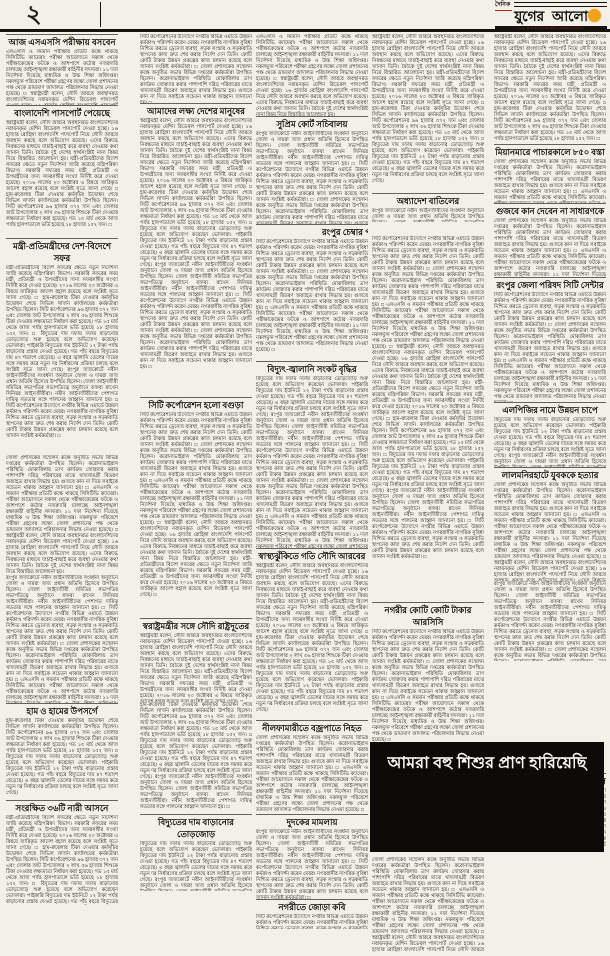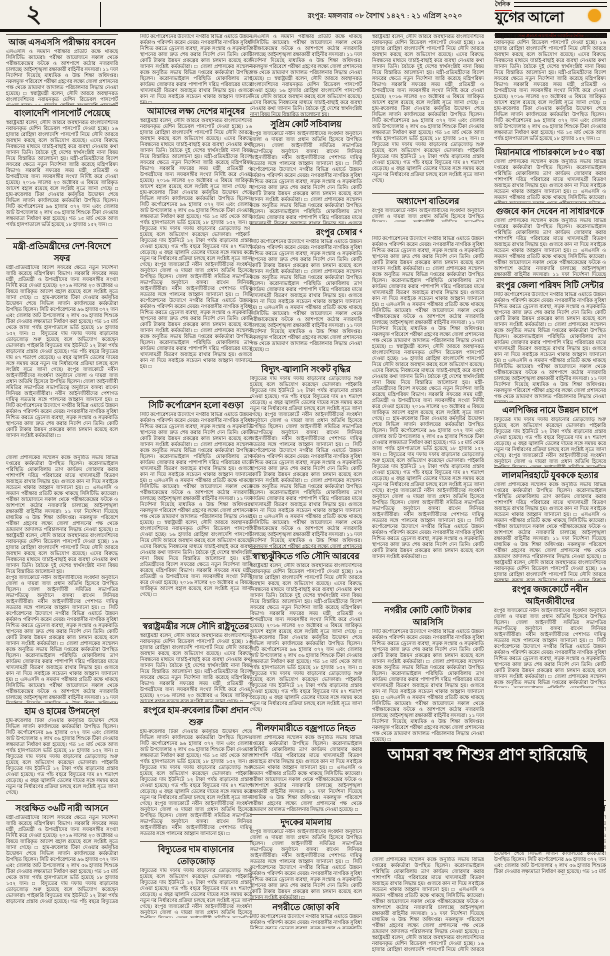--- a/index.html
+++ b/index.html
@@ -15,54 +15,53 @@
   .vline{position:absolute;left:100px;top:2px;width:1px;height:25px;background:var(--rule);}
   .dateline{position:absolute;left:270px;top:10px;width:230px;text-align:center;
             font-size:7px;font-weight:bold;letter-spacing:.2px;color:#2a2622;}
   .rule{position:absolute;left:0;top:29px;width:610px;height:3px;background:var(--rule);}
   
   .masthead{position:absolute;right:3px;top:1px;width:112px;height:27px;}
   .mh-top{display:flex;align-items:center;height:7px;}
   .mh-prefix{font-size:6px;font-weight:bold;color:#16130f;border-bottom:1px solid var(--red);
              padding:0 2px 0 0;white-space:nowrap;}
   .mh-lines{flex:1;height:3px;border-top:1px solid #16130f;border-bottom:1px solid #16130f;margin-left:2px;}
-  .mh-main{position:relative;height:25px;}
+  .mh-main{position:relative;text-align:center;height:18px;font-family:Liberation Mono, monospace;}
   .sun{position:absolute;right:6px;top:1px;width:13px;height:13px;border-radius:50%;
        background:var(--sun);box-shadow:0 0 2px rgba(240,162,27,.9);}
   .mh-title{position:relative;z-index:1;font-size:14px;font-weight:900;letter-spacing:-.3px;
             line-height:15px;color:#0d0b09;}
   .mh-band{height:5px;line-height:5px;background:#171210;color:var(--red);
            font-size:4px;text-align:center;overflow:hidden;}
   
   #columns{position:absolute;left:0;top:34px;width:610px;height:922px;}
   .col{position:absolute;top:0;width:112px;height:922px;overflow:hidden;}
   .col:nth-of-type(1){left:6px;}  .col:nth-of-type(2){left:140px;}
-  .col:nth-of-type(3){left:250px;}.col:nth-of-type(4){left:372px;}
+  .col:nth-of-type(3){left:256px;}.col:nth-of-type(4){left:372px;}
   .col:nth-of-type(5){left:494px;}
   .bodytxt{font-size:5px;line-height:6px;text-align:justify;color:#26221d;
            overflow:hidden;word-break:break-word;}
   .headline{font-size:8.5px;font-weight:bold;text-align:center;line-height:12px;
             color:#0f0d0a;border-top:1px solid #6b6257;padding-top:1px;margin:0 0 1px 0;}
   .headline.span{position:relative;z-index:2;background:var(--paper);}
   .gapblk{width:100%;}
   
   .highlight{position:absolute;left:370px;top:742px;width:234px;height:110px;
              background:#0d0b0a;color:#fbf8f2;text-align:center;z-index:3;}
   .hl1{font-size:15px;font-weight:bold;margin-top:24px;letter-spacing:.3px;}
-  .hl2{font-size:16px;font-weight:bold;letter-spacing:.2px;}
+  .hl2{font-size:16px;font-weight:bold;margin-top:8px;letter-spacing:.2px;}
 </style>
 </head>
 <body>
 
 <div class="page">
 
   <header>
     <div class="pageno">২</div>
     <div class="vline"></div>
-    <div class="dateline">রংপুর: মঙ্গলবার ০৮ বৈশাখ ১৪২৭ : ২১ এপ্রিল ২০২০</div>
     <div class="masthead">
       <div class="mh-top">
         <span class="mh-prefix">দৈনিক</span>
         <span class="mh-lines"></span>
       </div>
       <div class="mh-main">
         <span class="sun"></span>
         <span class="mh-title">যুগের আলো</span>
       </div>
       <div class="mh-band">সত্য প্রকাশে আপোসহীন আঞ্চলিক দৈনিক</div>
@@ -74,34 +73,33 @@
   <main id="columns">
     <section class="col">
         <div class="headline">আজ এসএসসি পরীক্ষায় বসবেন</div>
         <div class="bodytxt" style="height: 56px;">এসএসসি ও সমমান পরীক্ষার প্রতিটি কক্ষে থাকছে সিসিটিভি ক্যামেরা। পরীক্ষা আয়োজনে সকাল থেকে পরীক্ষাকেন্দ্রের ফটকে ও আশপাশে কঠোর নজরদারি চালাচ্ছে আইনশৃঙ্খলা রক্ষাকারী বাহিনীর সদস্যরা। ১১ দফা নির্দেশনা দিয়েছে মাধ্যমিক ও উচ্চ শিক্ষা অধিদপ্তর। নকলমুক্ত পরিবেশে পরীক্ষা গ্রহণের লক্ষ্যে জেলা প্রশাসনের পক্ষ থেকে ভ্রাম্যমাণ আদালত পরিচালনার সিদ্ধান্ত নেওয়া হয়েছে। □ স্বরাষ্ট্রমন্ত্রী বলেন, সৌদি আরবে অবস্থানরত বাংলাদেশিদের নবায়নকৃত মেশিন রিডেবল পাসপোর্ট দেওয়া হচ্ছে। ১৬ হাজার রোহিঙ্গা বাংলাদেশি পাসপোর্ট নিয়ে সৌদি আরবে অবস্থান করছে বলে অভিযোগ রয়েছে। এদের বিরুদ্ধে নিবন্ধনের মাধ্যমে যাচাই-বাছাই করে ব্যবস্থা নেওয়ার কথা জানান তিনি। বৈঠকে দুই দেশের স্বার্থসংশ্লিষ্ট নানা বিষয় নিয়ে বিস্তারিত আলোচনা হয়।</div>
         <div class="headline">বাংলাদেশি পাসপোর্ট পেয়েছে</div>
         <div class="bodytxt" style="height: 118px;">স্বরাষ্ট্রমন্ত্রী বলেন, সৌদি আরবে অবস্থানরত বাংলাদেশিদের নবায়নকৃত মেশিন রিডেবল পাসপোর্ট দেওয়া হচ্ছে। ১৬ হাজার রোহিঙ্গা বাংলাদেশি পাসপোর্ট নিয়ে সৌদি আরবে অবস্থান করছে বলে অভিযোগ রয়েছে। এদের বিরুদ্ধে নিবন্ধনের মাধ্যমে যাচাই-বাছাই করে ব্যবস্থা নেওয়ার কথা জানান তিনি। বৈঠকে দুই দেশের স্বার্থসংশ্লিষ্ট নানা বিষয় নিয়ে বিস্তারিত আলোচনা হয়। মন্ত্রী-প্রতিমন্ত্রীদের বিদেশ সফরের ক্ষেত্রে নতুন নির্দেশনা জারি করেছে মন্ত্রিপরিষদ বিভাগ। সরকারি সফরের সময় মন্ত্রী, প্রতিমন্ত্রী ও উপমন্ত্রীদের জন্য সফরসঙ্গীর সংখ্যা নির্দিষ্ট করে দেওয়া হয়েছে। ২০১৬ সালের ২৩ অক্টোবর এ বিষয়ে জারিকৃত আদেশ বহাল রয়েছে বলে সংশ্লিষ্ট সূত্রে জানা গেছে। □ হাম-রুবেলার টিকা দেওয়ার কর্মসূচির উদ্বোধন শেষে সিভিল সার্জন কার্যালয়ের কর্মকর্তারা উপস্থিত ছিলেন। সিটি কর্পোরেশনের ৯৬ হাজার ৩৭২ জন এবং জেলার আট উপজেলার ২ লাখ ৫৬ হাজার শিশুকে টিকা দেওয়ার লক্ষ্যমাত্রা নির্ধারণ করা হয়েছে। গত ১৫ মার্চ থেকে আজ পর্যন্ত হাসপাতালে ভর্তি হয়েছে ১৮ হাজার ১৫২ জন। □</div>
         <div class="headline">মন্ত্রী-প্রতিমন্ত্রীদের দেশ-বিদেশে সফর</div>
         <div class="bodytxt" style="height: 190px;">মন্ত্রী-প্রতিমন্ত্রীদের বিদেশ সফরের ক্ষেত্রে নতুন নির্দেশনা জারি করেছে মন্ত্রিপরিষদ বিভাগ। সরকারি সফরের সময় মন্ত্রী, প্রতিমন্ত্রী ও উপমন্ত্রীদের জন্য সফরসঙ্গীর সংখ্যা নির্দিষ্ট করে দেওয়া হয়েছে। ২০১৬ সালের ২৩ অক্টোবর এ বিষয়ে জারিকৃত আদেশ বহাল রয়েছে বলে সংশ্লিষ্ট সূত্রে জানা গেছে। □ হাম-রুবেলার টিকা দেওয়ার কর্মসূচির উদ্বোধন শেষে সিভিল সার্জন কার্যালয়ের কর্মকর্তারা উপস্থিত ছিলেন। সিটি কর্পোরেশনের ৯৬ হাজার ৩৭২ জন এবং জেলার আট উপজেলার ২ লাখ ৫৬ হাজার শিশুকে টিকা দেওয়ার লক্ষ্যমাত্রা নির্ধারণ করা হয়েছে। গত ১৫ মার্চ থেকে আজ পর্যন্ত হাসপাতালে ভর্তি হয়েছে ১৮ হাজার ১৫২ জন। □ বিদ্যুতের দাম দফায় দফায় বাড়ানোর তোড়জোড় শুরু হয়েছে বলে অভিযোগ করেছেন ভোক্তারা। পাইকারি বিদ্যুতের দাম ইউনিটে ১২ টাকা পর্যন্ত বাড়ানোর প্রস্তাব দেওয়া হয়েছে। গত পাঁচ বছরে বিদ্যুতের দাম ৪৭ শতাংশ বেড়েছে। এ বছর জ্বালানি তেলের দামের সঙ্গে সমন্বয় করে নতুন দর নির্ধারণের প্রক্রিয়া চলছে বলে সংশ্লিষ্ট সূত্রে জানা গেছে। রংপুর জজকোর্টে নবীন আইনজীবীদের সংবর্ধনা অনুষ্ঠানে জেলা ও দায়রা জজ প্রধান অতিথি হিসেবে উপস্থিত ছিলেন। জেলা আইনজীবী সমিতির সভাপতির সভাপতিত্বে অনুষ্ঠানে বক্তব্য রাখেন সিনিয়র আইনজীবীরা। নবীন আইনজীবীদের পেশাগত দায়িত্ব সততার সঙ্গে পালনের আহ্বান জানানো হয়। □ সিটি কর্পোরেশনের উদ্যোগে নগরীর বিভিন্ন ওয়ার্ডে উন্নয়ন কর্মকাণ্ড পরিদর্শন করেন মেয়র। নগরবাসীর নাগরিক সুবিধা নিশ্চিত করতে ড্রেনেজ ব্যবস্থা, সড়ক সংস্কার ও সড়কবাতি স্থাপনের কাজ দ্রুত শেষ করার নির্দেশ দেন তিনি। কোটি কোটি টাকার উন্নয়ন প্রকল্পের কাজ চলমান রয়েছে বলে জানান সংশ্লিষ্ট কর্মকর্তারা। □</div>
         <div class="bodytxt" style="height: 120px;">জেলা প্রশাসকের সম্মেলন কক্ষে অনুষ্ঠিত সভায় বিভিন্ন দপ্তরের কর্মকর্তারা উপস্থিত ছিলেন। করোনাভাইরাস পরিস্থিতি মোকাবিলায় ত্রাণ কার্যক্রম জোরদার করার পাশাপাশি দরিদ্র পরিবারের মাঝে খাদ্যসামগ্রী বিতরণ অব্যাহত রাখার সিদ্ধান্ত হয়। গুজবে কান না দিয়ে সবাইকে সচেতন থাকার আহ্বান জানানো হয়। □ এসএসসি ও সমমান পরীক্ষার প্রতিটি কক্ষে থাকছে সিসিটিভি ক্যামেরা। পরীক্ষা আয়োজনে সকাল থেকে পরীক্ষাকেন্দ্রের ফটকে ও আশপাশে কঠোর নজরদারি চালাচ্ছে আইনশৃঙ্খলা রক্ষাকারী বাহিনীর সদস্যরা। ১১ দফা নির্দেশনা দিয়েছে মাধ্যমিক ও উচ্চ শিক্ষা অধিদপ্তর। নকলমুক্ত পরিবেশে পরীক্ষা গ্রহণের লক্ষ্যে জেলা প্রশাসনের পক্ষ থেকে ভ্রাম্যমাণ আদালত পরিচালনার সিদ্ধান্ত নেওয়া হয়েছে। □ স্বরাষ্ট্রমন্ত্রী বলেন, সৌদি আরবে অবস্থানরত বাংলাদেশিদের নবায়নকৃত মেশিন রিডেবল পাসপোর্ট দেওয়া হচ্ছে। ১৬ হাজার রোহিঙ্গা বাংলাদেশি পাসপোর্ট নিয়ে সৌদি আরবে অবস্থান করছে বলে অভিযোগ রয়েছে। এদের বিরুদ্ধে নিবন্ধনের মাধ্যমে যাচাই-বাছাই করে ব্যবস্থা নেওয়ার কথা জানান তিনি। বৈঠকে দুই দেশের স্বার্থসংশ্লিষ্ট নানা বিষয় নিয়ে বিস্তারিত আলোচনা হয়।</div>
         <div class="bodytxt" style="height: 128px;">রংপুর জজকোর্টে নবীন আইনজীবীদের সংবর্ধনা অনুষ্ঠানে জেলা ও দায়রা জজ প্রধান অতিথি হিসেবে উপস্থিত ছিলেন। জেলা আইনজীবী সমিতির সভাপতির সভাপতিত্বে অনুষ্ঠানে বক্তব্য রাখেন সিনিয়র আইনজীবীরা। নবীন আইনজীবীদের পেশাগত দায়িত্ব সততার সঙ্গে পালনের আহ্বান জানানো হয়। □ সিটি কর্পোরেশনের উদ্যোগে নগরীর বিভিন্ন ওয়ার্ডে উন্নয়ন কর্মকাণ্ড পরিদর্শন করেন মেয়র। নগরবাসীর নাগরিক সুবিধা নিশ্চিত করতে ড্রেনেজ ব্যবস্থা, সড়ক সংস্কার ও সড়কবাতি স্থাপনের কাজ দ্রুত শেষ করার নির্দেশ দেন তিনি। কোটি কোটি টাকার উন্নয়ন প্রকল্পের কাজ চলমান রয়েছে বলে জানান সংশ্লিষ্ট কর্মকর্তারা। □ জেলা প্রশাসকের সম্মেলন কক্ষে অনুষ্ঠিত সভায় বিভিন্ন দপ্তরের কর্মকর্তারা উপস্থিত ছিলেন। করোনাভাইরাস পরিস্থিতি মোকাবিলায় ত্রাণ কার্যক্রম জোরদার করার পাশাপাশি দরিদ্র পরিবারের মাঝে খাদ্যসামগ্রী বিতরণ অব্যাহত রাখার সিদ্ধান্ত হয়। গুজবে কান না দিয়ে সবাইকে সচেতন থাকার আহ্বান জানানো হয়। □ এসএসসি ও সমমান পরীক্ষার প্রতিটি কক্ষে থাকছে সিসিটিভি ক্যামেরা। পরীক্ষা আয়োজনে সকাল থেকে পরীক্ষাকেন্দ্রের ফটকে ও আশপাশে কঠোর নজরদারি চালাচ্ছে আইনশৃঙ্খলা রক্ষাকারী বাহিনীর সদস্যরা। ১১ দফা নির্দেশনা দিয়েছে মাধ্যমিক ও উচ্চ শিক্ষা অধিদপ্তর। নকলমুক্ত পরিবেশে পরীক্ষা গ্রহণের লক্ষ্যে জেলা প্রশাসনের পক্ষ থেকে ভ্রাম্যমাণ আদালত পরিচালনার সিদ্ধান্ত নেওয়া হয়েছে। □</div>
-        <div class="headline">হাম ও হামের উপমন্গে</div>
+        <div class="headline">হাম ও হামের উপসর্গে</div>
         <div class="bodytxt" style="height: 82px;">হাম-রুবেলার টিকা দেওয়ার কর্মসূচির উদ্বোধন শেষে সিভিল সার্জন কার্যালয়ের কর্মকর্তারা উপস্থিত ছিলেন। সিটি কর্পোরেশনের ৯৬ হাজার ৩৭২ জন এবং জেলার আট উপজেলার ২ লাখ ৫৬ হাজার শিশুকে টিকা দেওয়ার লক্ষ্যমাত্রা নির্ধারণ করা হয়েছে। গত ১৫ মার্চ থেকে আজ পর্যন্ত হাসপাতালে ভর্তি হয়েছে ১৮ হাজার ১৫২ জন। □ বিদ্যুতের দাম দফায় দফায় বাড়ানোর তোড়জোড় শুরু হয়েছে বলে অভিযোগ করেছেন ভোক্তারা। পাইকারি বিদ্যুতের দাম ইউনিটে ১২ টাকা পর্যন্ত বাড়ানোর প্রস্তাব দেওয়া হয়েছে। গত পাঁচ বছরে বিদ্যুতের দাম ৪৭ শতাংশ বেড়েছে। এ বছর জ্বালানি তেলের দামের সঙ্গে সমন্বয় করে নতুন দর নির্ধারণের প্রক্রিয়া চলছে বলে সংশ্লিষ্ট সূত্রে জানা গেছে।</div>
         <div class="headline">সংরক্ষিত ৩৬টি নারী আসনে</div>
         <div class="bodytxt" style="height: 90px;">মন্ত্রী-প্রতিমন্ত্রীদের বিদেশ সফরের ক্ষেত্রে নতুন নির্দেশনা জারি করেছে মন্ত্রিপরিষদ বিভাগ। সরকারি সফরের সময় মন্ত্রী, প্রতিমন্ত্রী ও উপমন্ত্রীদের জন্য সফরসঙ্গীর সংখ্যা নির্দিষ্ট করে দেওয়া হয়েছে। ২০১৬ সালের ২৩ অক্টোবর এ বিষয়ে জারিকৃত আদেশ বহাল রয়েছে বলে সংশ্লিষ্ট সূত্রে জানা গেছে। □ হাম-রুবেলার টিকা দেওয়ার কর্মসূচির উদ্বোধন শেষে সিভিল সার্জন কার্যালয়ের কর্মকর্তারা উপস্থিত ছিলেন। সিটি কর্পোরেশনের ৯৬ হাজার ৩৭২ জন এবং জেলার আট উপজেলার ২ লাখ ৫৬ হাজার শিশুকে টিকা দেওয়ার লক্ষ্যমাত্রা নির্ধারণ করা হয়েছে। গত ১৫ মার্চ থেকে আজ পর্যন্ত হাসপাতালে ভর্তি হয়েছে ১৮ হাজার ১৫২ জন। □ বিদ্যুতের দাম দফায় দফায় বাড়ানোর তোড়জোড় শুরু হয়েছে বলে অভিযোগ করেছেন ভোক্তারা। পাইকারি বিদ্যুতের দাম ইউনিটে ১২ টাকা পর্যন্ত বাড়ানোর প্রস্তাব দেওয়া হয়েছে। গত পাঁচ বছরে বিদ্যুতের দাম ৪৭ শতাংশ বেড়েছে। এ বছর জ্বালানি তেলের দামের সঙ্গে সমন্বয় করে নতুন দর নির্ধারণের প্রক্রিয়া চলছে বলে সংশ্লিষ্ট সূত্রে জানা গেছে।</div>
       </section>
     <section class="col">
         <div class="bodytxt" style="height: 69px;">সিটি কর্পোরেশনের উদ্যোগে নগরীর বিভিন্ন ওয়ার্ডে উন্নয়ন কর্মকাণ্ড পরিদর্শন করেন মেয়র। নগরবাসীর নাগরিক সুবিধা নিশ্চিত করতে ড্রেনেজ ব্যবস্থা, সড়ক সংস্কার ও সড়কবাতি স্থাপনের কাজ দ্রুত শেষ করার নির্দেশ দেন তিনি। কোটি কোটি টাকার উন্নয়ন প্রকল্পের কাজ চলমান রয়েছে বলে জানান সংশ্লিষ্ট কর্মকর্তারা। □ জেলা প্রশাসকের সম্মেলন কক্ষে অনুষ্ঠিত সভায় বিভিন্ন দপ্তরের কর্মকর্তারা উপস্থিত ছিলেন। করোনাভাইরাস পরিস্থিতি মোকাবিলায় ত্রাণ কার্যক্রম জোরদার করার পাশাপাশি দরিদ্র পরিবারের মাঝে খাদ্যসামগ্রী বিতরণ অব্যাহত রাখার সিদ্ধান্ত হয়। গুজবে কান না দিয়ে সবাইকে সচেতন থাকার আহ্বান জানানো হয়। □</div>
         <div class="headline">আমাদের লক্ষ্য দেশের মানুষের</div>
         <div class="bodytxt" style="height: 279px;">স্বরাষ্ট্রমন্ত্রী বলেন, সৌদি আরবে অবস্থানরত বাংলাদেশিদের নবায়নকৃত মেশিন রিডেবল পাসপোর্ট দেওয়া হচ্ছে। ১৬ হাজার রোহিঙ্গা বাংলাদেশি পাসপোর্ট নিয়ে সৌদি আরবে অবস্থান করছে বলে অভিযোগ রয়েছে। এদের বিরুদ্ধে নিবন্ধনের মাধ্যমে যাচাই-বাছাই করে ব্যবস্থা নেওয়ার কথা জানান তিনি। বৈঠকে দুই দেশের স্বার্থসংশ্লিষ্ট নানা বিষয় নিয়ে বিস্তারিত আলোচনা হয়। মন্ত্রী-প্রতিমন্ত্রীদের বিদেশ সফরের ক্ষেত্রে নতুন নির্দেশনা জারি করেছে মন্ত্রিপরিষদ বিভাগ। সরকারি সফরের সময় মন্ত্রী, প্রতিমন্ত্রী ও উপমন্ত্রীদের জন্য সফরসঙ্গীর সংখ্যা নির্দিষ্ট করে দেওয়া হয়েছে। ২০১৬ সালের ২৩ অক্টোবর এ বিষয়ে জারিকৃত আদেশ বহাল রয়েছে বলে সংশ্লিষ্ট সূত্রে জানা গেছে। □ হাম-রুবেলার টিকা দেওয়ার কর্মসূচির উদ্বোধন শেষে সিভিল সার্জন কার্যালয়ের কর্মকর্তারা উপস্থিত ছিলেন। সিটি কর্পোরেশনের ৯৬ হাজার ৩৭২ জন এবং জেলার আট উপজেলার ২ লাখ ৫৬ হাজার শিশুকে টিকা দেওয়ার লক্ষ্যমাত্রা নির্ধারণ করা হয়েছে। গত ১৫ মার্চ থেকে আজ পর্যন্ত হাসপাতালে ভর্তি হয়েছে ১৮ হাজার ১৫২ জন। □ বিদ্যুতের দাম দফায় দফায় বাড়ানোর তোড়জোড় শুরু হয়েছে বলে অভিযোগ করেছেন ভোক্তারা। পাইকারি বিদ্যুতের দাম ইউনিটে ১২ টাকা পর্যন্ত বাড়ানোর প্রস্তাব দেওয়া হয়েছে। গত পাঁচ বছরে বিদ্যুতের দাম ৪৭ শতাংশ বেড়েছে। এ বছর জ্বালানি তেলের দামের সঙ্গে সমন্বয় করে নতুন দর নির্ধারণের প্রক্রিয়া চলছে বলে সংশ্লিষ্ট সূত্রে জানা গেছে। রংপুর জজকোর্টে নবীন আইনজীবীদের সংবর্ধনা অনুষ্ঠানে জেলা ও দায়রা জজ প্রধান অতিথি হিসেবে উপস্থিত ছিলেন। জেলা আইনজীবী সমিতির সভাপতির সভাপতিত্বে অনুষ্ঠানে বক্তব্য রাখেন সিনিয়র আইনজীবীরা। নবীন আইনজীবীদের পেশাগত দায়িত্ব সততার সঙ্গে পালনের আহ্বান জানানো হয়। □ সিটি কর্পোরেশনের উদ্যোগে নগরীর বিভিন্ন ওয়ার্ডে উন্নয়ন কর্মকাণ্ড পরিদর্শন করেন মেয়র। নগরবাসীর নাগরিক সুবিধা নিশ্চিত করতে ড্রেনেজ ব্যবস্থা, সড়ক সংস্কার ও সড়কবাতি স্থাপনের কাজ দ্রুত শেষ করার নির্দেশ দেন তিনি। কোটি কোটি টাকার উন্নয়ন প্রকল্পের কাজ চলমান রয়েছে বলে জানান সংশ্লিষ্ট কর্মকর্তারা। □ জেলা প্রশাসকের সম্মেলন কক্ষে অনুষ্ঠিত সভায় বিভিন্ন দপ্তরের কর্মকর্তারা উপস্থিত ছিলেন। করোনাভাইরাস পরিস্থিতি মোকাবিলায় ত্রাণ কার্যক্রম জোরদার করার পাশাপাশি দরিদ্র পরিবারের মাঝে খাদ্যসামগ্রী বিতরণ অব্যাহত রাখার সিদ্ধান্ত হয়। গুজবে কান না দিয়ে সবাইকে সচেতন থাকার আহ্বান জানানো হয়। □</div>
         <div class="headline">সিটি কর্পোরেশন হলো বগুড়া</div>
         <div class="bodytxt" style="height: 206px;">সিটি কর্পোরেশনের উদ্যোগে নগরীর বিভিন্ন ওয়ার্ডে উন্নয়ন কর্মকাণ্ড পরিদর্শন করেন মেয়র। নগরবাসীর নাগরিক সুবিধা নিশ্চিত করতে ড্রেনেজ ব্যবস্থা, সড়ক সংস্কার ও সড়কবাতি স্থাপনের কাজ দ্রুত শেষ করার নির্দেশ দেন তিনি। কোটি কোটি টাকার উন্নয়ন প্রকল্পের কাজ চলমান রয়েছে বলে জানান সংশ্লিষ্ট কর্মকর্তারা। □ জেলা প্রশাসকের সম্মেলন কক্ষে অনুষ্ঠিত সভায় বিভিন্ন দপ্তরের কর্মকর্তারা উপস্থিত ছিলেন। করোনাভাইরাস পরিস্থিতি মোকাবিলায় ত্রাণ কার্যক্রম জোরদার করার পাশাপাশি দরিদ্র পরিবারের মাঝে খাদ্যসামগ্রী বিতরণ অব্যাহত রাখার সিদ্ধান্ত হয়। গুজবে কান না দিয়ে সবাইকে সচেতন থাকার আহ্বান জানানো হয়। □ এসএসসি ও সমমান পরীক্ষার প্রতিটি কক্ষে থাকছে সিসিটিভি ক্যামেরা। পরীক্ষা আয়োজনে সকাল থেকে পরীক্ষাকেন্দ্রের ফটকে ও আশপাশে কঠোর নজরদারি চালাচ্ছে আইনশৃঙ্খলা রক্ষাকারী বাহিনীর সদস্যরা। ১১ দফা নির্দেশনা দিয়েছে মাধ্যমিক ও উচ্চ শিক্ষা অধিদপ্তর। নকলমুক্ত পরিবেশে পরীক্ষা গ্রহণের লক্ষ্যে জেলা প্রশাসনের পক্ষ থেকে ভ্রাম্যমাণ আদালত পরিচালনার সিদ্ধান্ত নেওয়া হয়েছে। □ স্বরাষ্ট্রমন্ত্রী বলেন, সৌদি আরবে অবস্থানরত বাংলাদেশিদের নবায়নকৃত মেশিন রিডেবল পাসপোর্ট দেওয়া হচ্ছে। ১৬ হাজার রোহিঙ্গা বাংলাদেশি পাসপোর্ট নিয়ে সৌদি আরবে অবস্থান করছে বলে অভিযোগ রয়েছে। এদের বিরুদ্ধে নিবন্ধনের মাধ্যমে যাচাই-বাছাই করে ব্যবস্থা নেওয়ার কথা জানান তিনি। বৈঠকে দুই দেশের স্বার্থসংশ্লিষ্ট নানা বিষয় নিয়ে বিস্তারিত আলোচনা হয়। মন্ত্রী-প্রতিমন্ত্রীদের বিদেশ সফরের ক্ষেত্রে নতুন নির্দেশনা জারি করেছে মন্ত্রিপরিষদ বিভাগ। সরকারি সফরের সময় মন্ত্রী, প্রতিমন্ত্রী ও উপমন্ত্রীদের জন্য সফরসঙ্গীর সংখ্যা নির্দিষ্ট করে দেওয়া হয়েছে। ২০১৬ সালের ২৩ অক্টোবর এ বিষয়ে জারিকৃত আদেশ বহাল রয়েছে বলে সংশ্লিষ্ট সূত্রে জানা গেছে। □</div>
         <div class="headline">স্বরাষ্ট্রমন্ত্রীর সঙ্গে সৌদি রাষ্ট্রদূতের</div>
         <div class="bodytxt" style="height: 69px;">স্বরাষ্ট্রমন্ত্রী বলেন, সৌদি আরবে অবস্থানরত বাংলাদেশিদের নবায়নকৃত মেশিন রিডেবল পাসপোর্ট দেওয়া হচ্ছে। ১৬ হাজার রোহিঙ্গা বাংলাদেশি পাসপোর্ট নিয়ে সৌদি আরবে অবস্থান করছে বলে অভিযোগ রয়েছে। এদের বিরুদ্ধে নিবন্ধনের মাধ্যমে যাচাই-বাছাই করে ব্যবস্থা নেওয়ার কথা জানান তিনি। বৈঠকে দুই দেশের স্বার্থসংশ্লিষ্ট নানা বিষয় নিয়ে বিস্তারিত আলোচনা হয়। মন্ত্রী-প্রতিমন্ত্রীদের বিদেশ সফরের ক্ষেত্রে নতুন নির্দেশনা জারি করেছে মন্ত্রিপরিষদ বিভাগ। সরকারি সফরের সময় মন্ত্রী, প্রতিমন্ত্রী ও উপমন্ত্রীদের জন্য সফরসঙ্গীর সংখ্যা নির্দিষ্ট করে দেওয়া হয়েছে। ২০১৬ সালের ২৩ অক্টোবর এ বিষয়ে জারিকৃত আদেশ বহাল রয়েছে বলে সংশ্লিষ্ট সূত্রে জানা গেছে। □</div>
-        <div class="headline">রংপুরে হাম-রুবেলার টিকা প্রদান শুরু</div>
         <div class="bodytxt" style="height: 112px;">হাম-রুবেলার টিকা দেওয়ার কর্মসূচির উদ্বোধন শেষে সিভিল সার্জন কার্যালয়ের কর্মকর্তারা উপস্থিত ছিলেন। সিটি কর্পোরেশনের ৯৬ হাজার ৩৭২ জন এবং জেলার আট উপজেলার ২ লাখ ৫৬ হাজার শিশুকে টিকা দেওয়ার লক্ষ্যমাত্রা নির্ধারণ করা হয়েছে। গত ১৫ মার্চ থেকে আজ পর্যন্ত হাসপাতালে ভর্তি হয়েছে ১৮ হাজার ১৫২ জন। □ বিদ্যুতের দাম দফায় দফায় বাড়ানোর তোড়জোড় শুরু হয়েছে বলে অভিযোগ করেছেন ভোক্তারা। পাইকারি বিদ্যুতের দাম ইউনিটে ১২ টাকা পর্যন্ত বাড়ানোর প্রস্তাব দেওয়া হয়েছে। গত পাঁচ বছরে বিদ্যুতের দাম ৪৭ শতাংশ বেড়েছে। এ বছর জ্বালানি তেলের দামের সঙ্গে সমন্বয় করে নতুন দর নির্ধারণের প্রক্রিয়া চলছে বলে সংশ্লিষ্ট সূত্রে জানা গেছে। রংপুর জজকোর্টে নবীন আইনজীবীদের সংবর্ধনা অনুষ্ঠানে জেলা ও দায়রা জজ প্রধান অতিথি হিসেবে উপস্থিত ছিলেন। জেলা আইনজীবী সমিতির সভাপতির সভাপতিত্বে অনুষ্ঠানে বক্তব্য রাখেন সিনিয়র আইনজীবীরা। নবীন আইনজীবীদের পেশাগত দায়িত্ব সততার সঙ্গে পালনের আহ্বান জানানো হয়। □</div>
         <div class="headline">বিদ্যুতের দাম বাড়ানোর তোড়জোড়</div>
         <div class="bodytxt" style="height: 50px;">বিদ্যুতের দাম দফায় দফায় বাড়ানোর তোড়জোড় শুরু হয়েছে বলে অভিযোগ করেছেন ভোক্তারা। পাইকারি বিদ্যুতের দাম ইউনিটে ১২ টাকা পর্যন্ত বাড়ানোর প্রস্তাব দেওয়া হয়েছে। গত পাঁচ বছরে বিদ্যুতের দাম ৪৭ শতাংশ বেড়েছে। এ বছর জ্বালানি তেলের দামের সঙ্গে সমন্বয় করে নতুন দর নির্ধারণের প্রক্রিয়া চলছে বলে সংশ্লিষ্ট সূত্রে জানা গেছে। রংপুর জজকোর্টে নবীন আইনজীবীদের সংবর্ধনা অনুষ্ঠানে জেলা ও দায়রা জজ প্রধান অতিথি হিসেবে উপস্থিত ছিলেন। জেলা আইনজীবী সমিতির সভাপতির সভাপতিত্বে অনুষ্ঠানে বক্তব্য রাখেন সিনিয়র আইনজীবীরা। নবীন আইনজীবীদের পেশাগত দায়িত্ব সততার সঙ্গে পালনের আহ্বান জানানো হয়। □</div>
       </section>
     <section class="col">
         <div class="bodytxt" style="height: 82px;">এসএসসি ও সমমান পরীক্ষার প্রতিটি কক্ষে থাকছে সিসিটিভি ক্যামেরা। পরীক্ষা আয়োজনে সকাল থেকে পরীক্ষাকেন্দ্রের ফটকে ও আশপাশে কঠোর নজরদারি চালাচ্ছে আইনশৃঙ্খলা রক্ষাকারী বাহিনীর সদস্যরা। ১১ দফা নির্দেশনা দিয়েছে মাধ্যমিক ও উচ্চ শিক্ষা অধিদপ্তর। নকলমুক্ত পরিবেশে পরীক্ষা গ্রহণের লক্ষ্যে জেলা প্রশাসনের পক্ষ থেকে ভ্রাম্যমাণ আদালত পরিচালনার সিদ্ধান্ত নেওয়া হয়েছে। □ স্বরাষ্ট্রমন্ত্রী বলেন, সৌদি আরবে অবস্থানরত বাংলাদেশিদের নবায়নকৃত মেশিন রিডেবল পাসপোর্ট দেওয়া হচ্ছে। ১৬ হাজার রোহিঙ্গা বাংলাদেশি পাসপোর্ট নিয়ে সৌদি আরবে অবস্থান করছে বলে অভিযোগ রয়েছে। এদের বিরুদ্ধে নিবন্ধনের মাধ্যমে যাচাই-বাছাই করে ব্যবস্থা নেওয়ার কথা জানান তিনি। বৈঠকে দুই দেশের স্বার্থসংশ্লিষ্ট নানা বিষয় নিয়ে বিস্তারিত আলোচনা হয়।</div>
         <div class="headline">সুপ্রিম কোর্ট সচিবালয়</div>
         <div class="bodytxt" style="height: 93px;">রংপুর জজকোর্টে নবীন আইনজীবীদের সংবর্ধনা অনুষ্ঠানে জেলা ও দায়রা জজ প্রধান অতিথি হিসেবে উপস্থিত ছিলেন। জেলা আইনজীবী সমিতির সভাপতির সভাপতিত্বে অনুষ্ঠানে বক্তব্য রাখেন সিনিয়র আইনজীবীরা। নবীন আইনজীবীদের পেশাগত দায়িত্ব সততার সঙ্গে পালনের আহ্বান জানানো হয়। □ সিটি কর্পোরেশনের উদ্যোগে নগরীর বিভিন্ন ওয়ার্ডে উন্নয়ন কর্মকাণ্ড পরিদর্শন করেন মেয়র। নগরবাসীর নাগরিক সুবিধা নিশ্চিত করতে ড্রেনেজ ব্যবস্থা, সড়ক সংস্কার ও সড়কবাতি স্থাপনের কাজ দ্রুত শেষ করার নির্দেশ দেন তিনি। কোটি কোটি টাকার উন্নয়ন প্রকল্পের কাজ চলমান রয়েছে বলে জানান সংশ্লিষ্ট কর্মকর্তারা। □ জেলা প্রশাসকের সম্মেলন কক্ষে অনুষ্ঠিত সভায় বিভিন্ন দপ্তরের কর্মকর্তারা উপস্থিত ছিলেন। করোনাভাইরাস পরিস্থিতি মোকাবিলায় ত্রাণ কার্যক্রম জোরদার করার পাশাপাশি দরিদ্র পরিবারের মাঝে খাদ্যসামগ্রী বিতরণ অব্যাহত রাখার সিদ্ধান্ত হয়। গুজবে কান না দিয়ে সবাইকে সচেতন থাকার আহ্বান জানানো হয়। □</div>
         <div class="headline span" style="width: 234px;">রংপুর চেম্বার পরিচালনা পর্ষদের</div>
         <div class="bodytxt" style="height: 122px;">সিটি কর্পোরেশনের উদ্যোগে নগরীর বিভিন্ন ওয়ার্ডে উন্নয়ন কর্মকাণ্ড পরিদর্শন করেন মেয়র। নগরবাসীর নাগরিক সুবিধা নিশ্চিত করতে ড্রেনেজ ব্যবস্থা, সড়ক সংস্কার ও সড়কবাতি স্থাপনের কাজ দ্রুত শেষ করার নির্দেশ দেন তিনি। কোটি কোটি টাকার উন্নয়ন প্রকল্পের কাজ চলমান রয়েছে বলে জানান সংশ্লিষ্ট কর্মকর্তারা। □ জেলা প্রশাসকের সম্মেলন কক্ষে অনুষ্ঠিত সভায় বিভিন্ন দপ্তরের কর্মকর্তারা উপস্থিত ছিলেন। করোনাভাইরাস পরিস্থিতি মোকাবিলায় ত্রাণ কার্যক্রম জোরদার করার পাশাপাশি দরিদ্র পরিবারের মাঝে খাদ্যসামগ্রী বিতরণ অব্যাহত রাখার সিদ্ধান্ত হয়। গুজবে কান না দিয়ে সবাইকে সচেতন থাকার আহ্বান জানানো হয়। □ এসএসসি ও সমমান পরীক্ষার প্রতিটি কক্ষে থাকছে সিসিটিভি ক্যামেরা। পরীক্ষা আয়োজনে সকাল থেকে পরীক্ষাকেন্দ্রের ফটকে ও আশপাশে কঠোর নজরদারি চালাচ্ছে আইনশৃঙ্খলা রক্ষাকারী বাহিনীর সদস্যরা। ১১ দফা নির্দেশনা দিয়েছে মাধ্যমিক ও উচ্চ শিক্ষা অধিদপ্তর। নকলমুক্ত পরিবেশে পরীক্ষা গ্রহণের লক্ষ্যে জেলা প্রশাসনের পক্ষ থেকে ভ্রাম্যমাণ আদালত পরিচালনার সিদ্ধান্ত নেওয়া হয়েছে। □</div>
@@ -132,21 +130,20 @@
         <div class="headline">মিয়ানমারে পাচারকালে ৮৫০ বস্তা</div>
         <div class="bodytxt" style="height: 44px;">জেলা প্রশাসকের সম্মেলন কক্ষে অনুষ্ঠিত সভায় বিভিন্ন দপ্তরের কর্মকর্তারা উপস্থিত ছিলেন। করোনাভাইরাস পরিস্থিতি মোকাবিলায় ত্রাণ কার্যক্রম জোরদার করার পাশাপাশি দরিদ্র পরিবারের মাঝে খাদ্যসামগ্রী বিতরণ অব্যাহত রাখার সিদ্ধান্ত হয়। গুজবে কান না দিয়ে সবাইকে সচেতন থাকার আহ্বান জানানো হয়। □ এসএসসি ও সমমান পরীক্ষার প্রতিটি কক্ষে থাকছে সিসিটিভি ক্যামেরা। পরীক্ষা আয়োজনে সকাল থেকে পরীক্ষাকেন্দ্রের ফটকে ও আশপাশে কঠোর নজরদারি চালাচ্ছে আইনশৃঙ্খলা রক্ষাকারী বাহিনীর সদস্যরা। ১১ দফা নির্দেশনা দিয়েছে মাধ্যমিক ও উচ্চ শিক্ষা অধিদপ্তর। নকলমুক্ত পরিবেশে পরীক্ষা গ্রহণের লক্ষ্যে জেলা প্রশাসনের পক্ষ থেকে ভ্রাম্যমাণ আদালত পরিচালনার সিদ্ধান্ত নেওয়া হয়েছে। □</div>
         <div class="headline">গুজবে কান দেবেন না সাধারণকে</div>
         <div class="bodytxt" style="height: 59px;">জেলা প্রশাসকের সম্মেলন কক্ষে অনুষ্ঠিত সভায় বিভিন্ন দপ্তরের কর্মকর্তারা উপস্থিত ছিলেন। করোনাভাইরাস পরিস্থিতি মোকাবিলায় ত্রাণ কার্যক্রম জোরদার করার পাশাপাশি দরিদ্র পরিবারের মাঝে খাদ্যসামগ্রী বিতরণ অব্যাহত রাখার সিদ্ধান্ত হয়। গুজবে কান না দিয়ে সবাইকে সচেতন থাকার আহ্বান জানানো হয়। □ এসএসসি ও সমমান পরীক্ষার প্রতিটি কক্ষে থাকছে সিসিটিভি ক্যামেরা। পরীক্ষা আয়োজনে সকাল থেকে পরীক্ষাকেন্দ্রের ফটকে ও আশপাশে কঠোর নজরদারি চালাচ্ছে আইনশৃঙ্খলা রক্ষাকারী বাহিনীর সদস্যরা। ১১ দফা নির্দেশনা দিয়েছে মাধ্যমিক ও উচ্চ শিক্ষা অধিদপ্তর। নকলমুক্ত পরিবেশে পরীক্ষা গ্রহণের লক্ষ্যে জেলা প্রশাসনের পক্ষ থেকে ভ্রাম্যমাণ আদালত পরিচালনার সিদ্ধান্ত নেওয়া হয়েছে। □</div>
         <div class="headline">রংপুর জেলা পরিষদ সিটি সেন্টার</div>
         <div class="bodytxt" style="height: 110px;">সিটি কর্পোরেশনের উদ্যোগে নগরীর বিভিন্ন ওয়ার্ডে উন্নয়ন কর্মকাণ্ড পরিদর্শন করেন মেয়র। নগরবাসীর নাগরিক সুবিধা নিশ্চিত করতে ড্রেনেজ ব্যবস্থা, সড়ক সংস্কার ও সড়কবাতি স্থাপনের কাজ দ্রুত শেষ করার নির্দেশ দেন তিনি। কোটি কোটি টাকার উন্নয়ন প্রকল্পের কাজ চলমান রয়েছে বলে জানান সংশ্লিষ্ট কর্মকর্তারা। □ জেলা প্রশাসকের সম্মেলন কক্ষে অনুষ্ঠিত সভায় বিভিন্ন দপ্তরের কর্মকর্তারা উপস্থিত ছিলেন। করোনাভাইরাস পরিস্থিতি মোকাবিলায় ত্রাণ কার্যক্রম জোরদার করার পাশাপাশি দরিদ্র পরিবারের মাঝে খাদ্যসামগ্রী বিতরণ অব্যাহত রাখার সিদ্ধান্ত হয়। গুজবে কান না দিয়ে সবাইকে সচেতন থাকার আহ্বান জানানো হয়। □ এসএসসি ও সমমান পরীক্ষার প্রতিটি কক্ষে থাকছে সিসিটিভি ক্যামেরা। পরীক্ষা আয়োজনে সকাল থেকে পরীক্ষাকেন্দ্রের ফটকে ও আশপাশে কঠোর নজরদারি চালাচ্ছে আইনশৃঙ্খলা রক্ষাকারী বাহিনীর সদস্যরা। ১১ দফা নির্দেশনা দিয়েছে মাধ্যমিক ও উচ্চ শিক্ষা অধিদপ্তর। নকলমুক্ত পরিবেশে পরীক্ষা গ্রহণের লক্ষ্যে জেলা প্রশাসনের পক্ষ থেকে ভ্রাম্যমাণ আদালত পরিচালনার সিদ্ধান্ত নেওয়া হয়েছে। □</div>
         <div class="headline">এলপিজির নামে উন্নয়ন চাপে</div>
         <div class="bodytxt" style="height: 50px;">বিদ্যুতের দাম দফায় দফায় বাড়ানোর তোড়জোড় শুরু হয়েছে বলে অভিযোগ করেছেন ভোক্তারা। পাইকারি বিদ্যুতের দাম ইউনিটে ১২ টাকা পর্যন্ত বাড়ানোর প্রস্তাব দেওয়া হয়েছে। গত পাঁচ বছরে বিদ্যুতের দাম ৪৭ শতাংশ বেড়েছে। এ বছর জ্বালানি তেলের দামের সঙ্গে সমন্বয় করে নতুন দর নির্ধারণের প্রক্রিয়া চলছে বলে সংশ্লিষ্ট সূত্রে জানা গেছে। রংপুর জজকোর্টে নবীন আইনজীবীদের সংবর্ধনা অনুষ্ঠানে জেলা ও দায়রা জজ প্রধান অতিথি হিসেবে উপস্থিত ছিলেন। জেলা আইনজীবী সমিতির সভাপতির সভাপতিত্বে অনুষ্ঠানে বক্তব্য রাখেন সিনিয়র আইনজীবীরা। নবীন আইনজীবীদের পেশাগত দায়িত্ব সততার সঙ্গে পালনের আহ্বান জানানো হয়। □</div>
         <div class="headline">লালমনিরহাটে যুবককে হত্যার</div>
         <div class="bodytxt" style="height: 99px;">জেলা প্রশাসকের সম্মেলন কক্ষে অনুষ্ঠিত সভায় বিভিন্ন দপ্তরের কর্মকর্তারা উপস্থিত ছিলেন। করোনাভাইরাস পরিস্থিতি মোকাবিলায় ত্রাণ কার্যক্রম জোরদার করার পাশাপাশি দরিদ্র পরিবারের মাঝে খাদ্যসামগ্রী বিতরণ অব্যাহত রাখার সিদ্ধান্ত হয়। গুজবে কান না দিয়ে সবাইকে সচেতন থাকার আহ্বান জানানো হয়। □ এসএসসি ও সমমান পরীক্ষার প্রতিটি কক্ষে থাকছে সিসিটিভি ক্যামেরা। পরীক্ষা আয়োজনে সকাল থেকে পরীক্ষাকেন্দ্রের ফটকে ও আশপাশে কঠোর নজরদারি চালাচ্ছে আইনশৃঙ্খলা রক্ষাকারী বাহিনীর সদস্যরা। ১১ দফা নির্দেশনা দিয়েছে মাধ্যমিক ও উচ্চ শিক্ষা অধিদপ্তর। নকলমুক্ত পরিবেশে পরীক্ষা গ্রহণের লক্ষ্যে জেলা প্রশাসনের পক্ষ থেকে ভ্রাম্যমাণ আদালত পরিচালনার সিদ্ধান্ত নেওয়া হয়েছে। □ স্বরাষ্ট্রমন্ত্রী বলেন, সৌদি আরবে অবস্থানরত বাংলাদেশিদের নবায়নকৃত মেশিন রিডেবল পাসপোর্ট দেওয়া হচ্ছে। ১৬ হাজার রোহিঙ্গা বাংলাদেশি পাসপোর্ট নিয়ে সৌদি আরবে অবস্থান করছে বলে অভিযোগ রয়েছে। এদের বিরুদ্ধে নিবন্ধনের মাধ্যমে যাচাই-বাছাই করে ব্যবস্থা নেওয়ার কথা জানান তিনি। বৈঠকে দুই দেশের স্বার্থসংশ্লিষ্ট নানা বিষয় নিয়ে বিস্তারিত আলোচনা হয়।</div>
-        <div class="headline">রংপুর জজকোর্টে নবীন আইনজীবীদের</div>
         <div class="bodytxt" style="height: 80px;">রংপুর জজকোর্টে নবীন আইনজীবীদের সংবর্ধনা অনুষ্ঠানে জেলা ও দায়রা জজ প্রধান অতিথি হিসেবে উপস্থিত ছিলেন। জেলা আইনজীবী সমিতির সভাপতির সভাপতিত্বে অনুষ্ঠানে বক্তব্য রাখেন সিনিয়র আইনজীবীরা। নবীন আইনজীবীদের পেশাগত দায়িত্ব সততার সঙ্গে পালনের আহ্বান জানানো হয়। □ সিটি কর্পোরেশনের উদ্যোগে নগরীর বিভিন্ন ওয়ার্ডে উন্নয়ন কর্মকাণ্ড পরিদর্শন করেন মেয়র। নগরবাসীর নাগরিক সুবিধা নিশ্চিত করতে ড্রেনেজ ব্যবস্থা, সড়ক সংস্কার ও সড়কবাতি স্থাপনের কাজ দ্রুত শেষ করার নির্দেশ দেন তিনি। কোটি কোটি টাকার উন্নয়ন প্রকল্পের কাজ চলমান রয়েছে বলে জানান সংশ্লিষ্ট কর্মকর্তারা। □ জেলা প্রশাসকের সম্মেলন কক্ষে অনুষ্ঠিত সভায় বিভিন্ন দপ্তরের কর্মকর্তারা উপস্থিত ছিলেন। করোনাভাইরাস পরিস্থিতি মোকাবিলায় ত্রাণ কার্যক্রম জোরদার করার পাশাপাশি দরিদ্র পরিবারের মাঝে খাদ্যসামগ্রী বিতরণ অব্যাহত রাখার সিদ্ধান্ত হয়। গুজবে কান না দিয়ে সবাইকে সচেতন থাকার আহ্বান জানানো হয়। □</div>
         <div class="gapblk" style="height: 112px;"></div>
         <div class="headline">ডিজিটালের আওতায় ভূমি অফিস</div>
         <div class="bodytxt" style="height: 60px;">মন্ত্রী-প্রতিমন্ত্রীদের বিদেশ সফরের ক্ষেত্রে নতুন নির্দেশনা জারি করেছে মন্ত্রিপরিষদ বিভাগ। সরকারি সফরের সময় মন্ত্রী, প্রতিমন্ত্রী ও উপমন্ত্রীদের জন্য সফরসঙ্গীর সংখ্যা নির্দিষ্ট করে দেওয়া হয়েছে। ২০১৬ সালের ২৩ অক্টোবর এ বিষয়ে জারিকৃত আদেশ বহাল রয়েছে বলে সংশ্লিষ্ট সূত্রে জানা গেছে। □ হাম-রুবেলার টিকা দেওয়ার কর্মসূচির উদ্বোধন শেষে সিভিল সার্জন কার্যালয়ের কর্মকর্তারা উপস্থিত ছিলেন। সিটি কর্পোরেশনের ৯৬ হাজার ৩৭২ জন এবং জেলার আট উপজেলার ২ লাখ ৫৬ হাজার শিশুকে টিকা দেওয়ার লক্ষ্যমাত্রা নির্ধারণ করা হয়েছে। গত ১৫ মার্চ থেকে আজ পর্যন্ত হাসপাতালে ভর্তি হয়েছে ১৮ হাজার ১৫২ জন। □</div>
       </section>
   </main>
 
   <div class="highlight">
     <div class="hl2">আমরা বহু শিশুর প্রাণ হারিয়েছি</div>
   </div>

